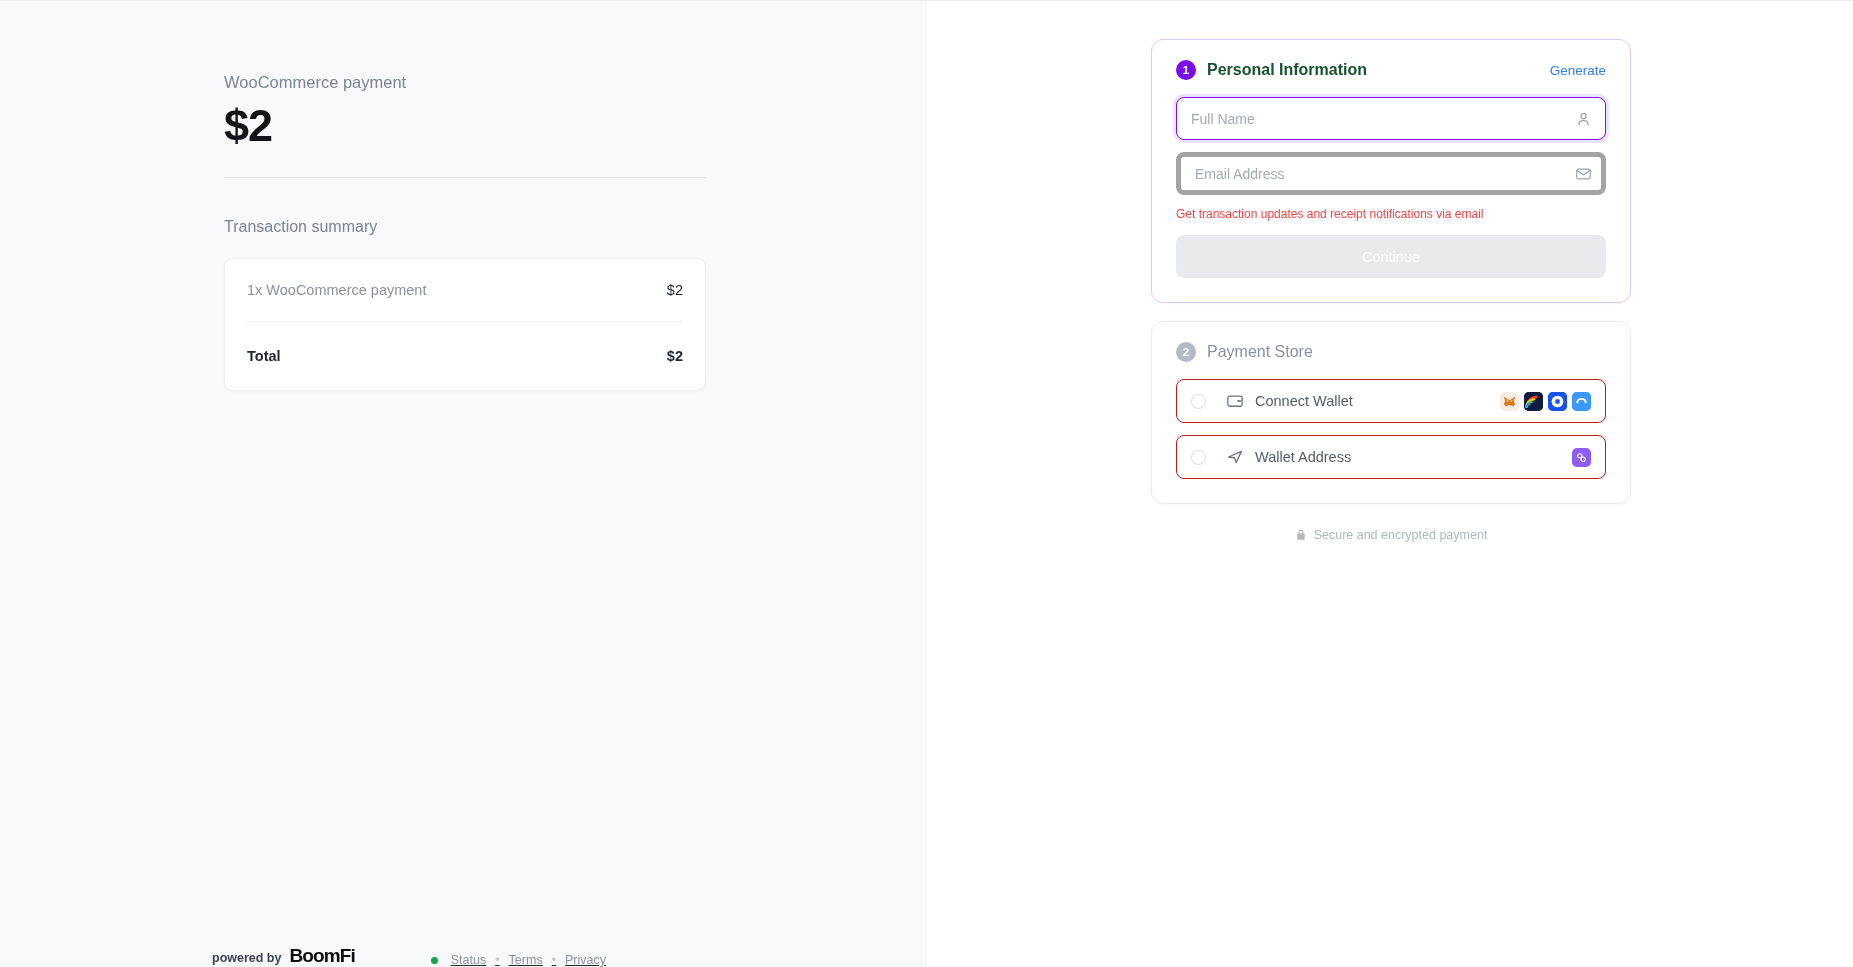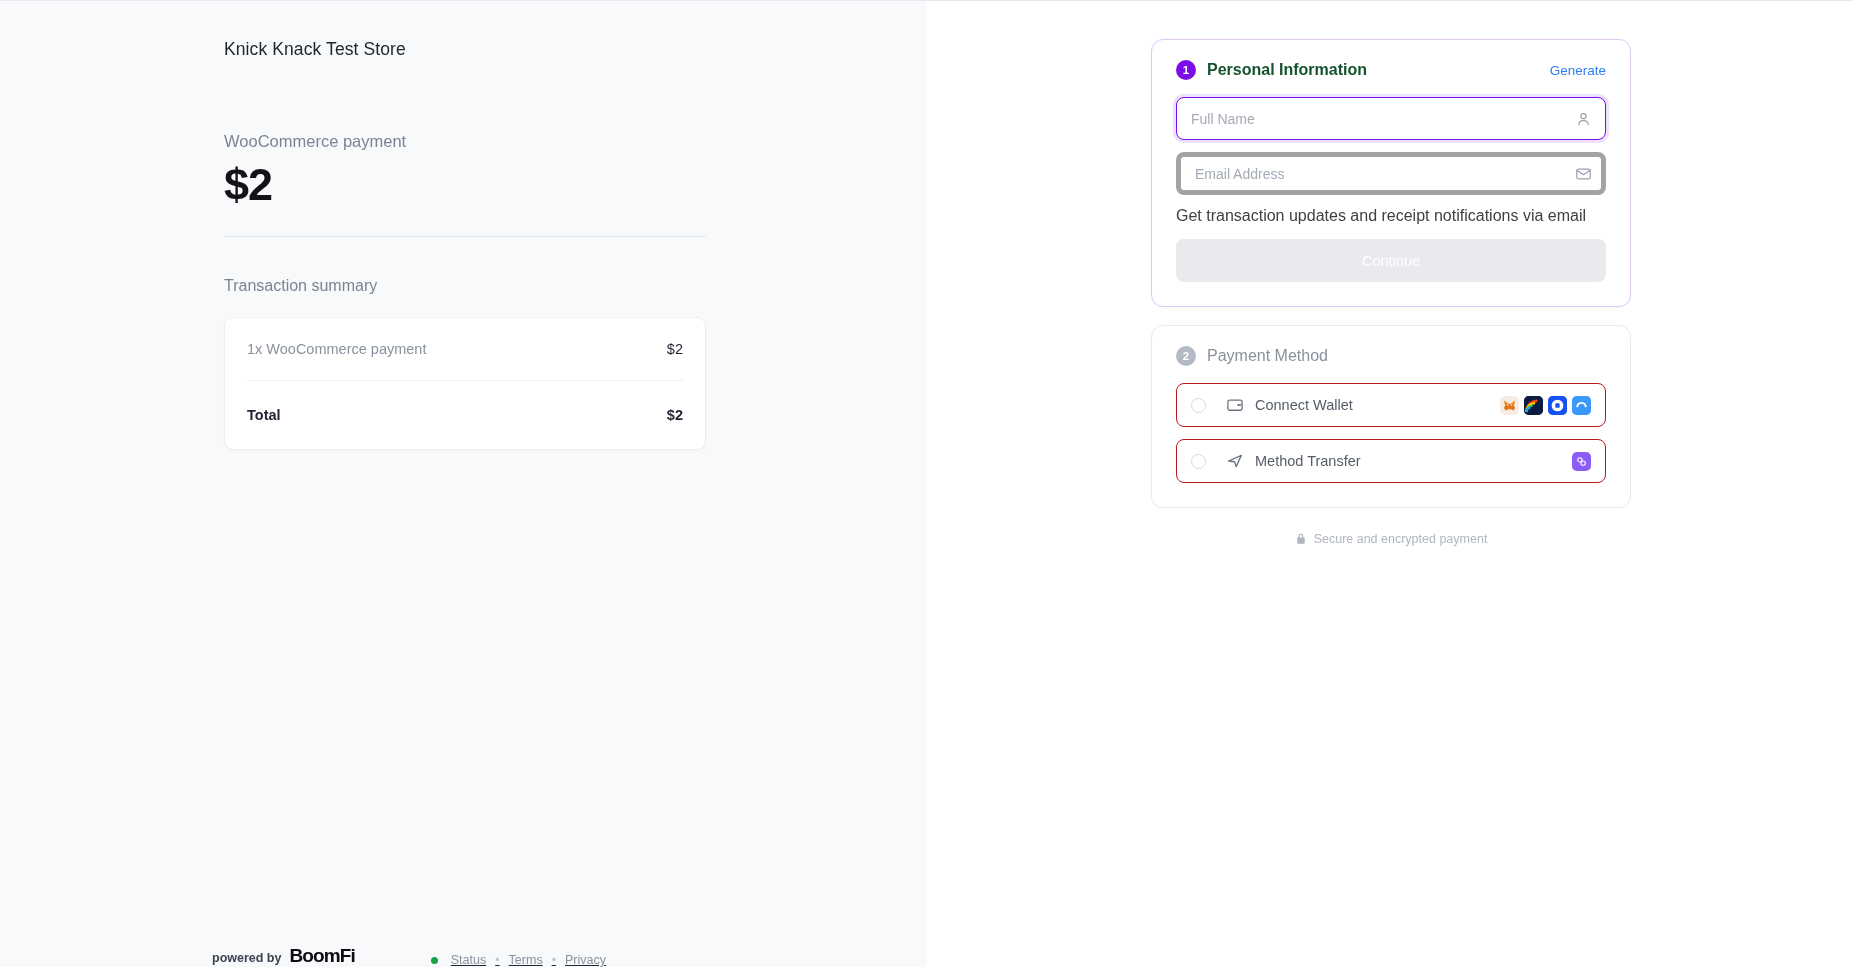--- a/index.html
+++ b/index.html
@@ -283,22 +283,22 @@
     width: 17px;
     height: 17px;
     color: #9aa1ad;
     pointer-events: none;
     display: flex;
     align-items: center;
     justify-content: center;
   }
 
   .help-text {
-    font-size: 16px;
-    color: #404040;
+    font-size: 12px;
+    color: #ef4444;
     margin-top: 2px;
     margin-bottom: 14px;
   }
 
   .continue-btn {
     width: 100%;
     height: 43px;
     border: none;
     border-radius: 8px;
     background: #e8eaee;
@@ -391,21 +391,20 @@
   .lock-icon { color: #b0b6c0; display: flex; }
 </style>
 </head>
 <body>
 
 <div class="page">
 
   <div class="left-panel">
     <div class="left-inner">
 
-      <div class="store-title">Knick Knack Test Store</div>
 
       <div class="payment-label">WooCommerce payment</div>
       <div class="amount">$2</div>
 
       <div class="left-divider"></div>
 
       <div class="summary-label">Transaction summary</div>
 
       <div class="summary-card">
         <div class="summary-row item">
@@ -471,21 +470,21 @@
 
         <div class="help-text">Get transaction updates and receipt notifications via email</div>
 
         <button class="continue-btn" disabled="">Continue</button>
       </div>
 
       <div class="card card-inactive">
         <div class="card-head">
           <div class="step-title-wrap">
             <span class="step-badge inactive">2</span>
-            <span class="step-title muted">Payment Method</span>
+            <span class="step-title muted">Payment Store</span>
           </div>
         </div>
 
         <div class="method-row">
           <span class="radio"></span>
           <span class="method-icon">
             <svg width="18" height="18" viewBox="0 0 24 24" fill="none" stroke="currentColor" stroke-width="1.7" stroke-linecap="round" stroke-linejoin="round">
               <rect x="2.5" y="5.5" width="19" height="13.5" rx="2.4"></rect>
               <path d="M16 12h4"></path>
               <circle cx="16.6" cy="12" r="1.25" fill="currentColor" stroke="none"></circle>
@@ -528,21 +527,21 @@
           </span>
         </div>
 
         <div class="method-row">
           <span class="radio"></span>
           <span class="method-icon">
             <svg width="18" height="18" viewBox="0 0 24 24" fill="none" stroke="currentColor" stroke-width="1.7" stroke-linecap="round" stroke-linejoin="round">
               <path d="M3.5 12L20.5 4.5 13.5 19.5 11.5 13z"></path>
             </svg>
           </span>
-          <span class="method-label">Method Transfer</span>
+          <span class="method-label">Wallet Address</span>
           <span class="wallet-badges">
             <span class="wbadge link-purple">
               <svg width="13" height="13" viewBox="0 0 24 24" fill="none" stroke="#ffffff" stroke-width="2.1" stroke-linecap="round">
                 <circle cx="9" cy="9" r="4"></circle>
                 <circle cx="15" cy="15" r="4"></circle>
               </svg>
             </span>
           </span>
         </div>
       </div>

